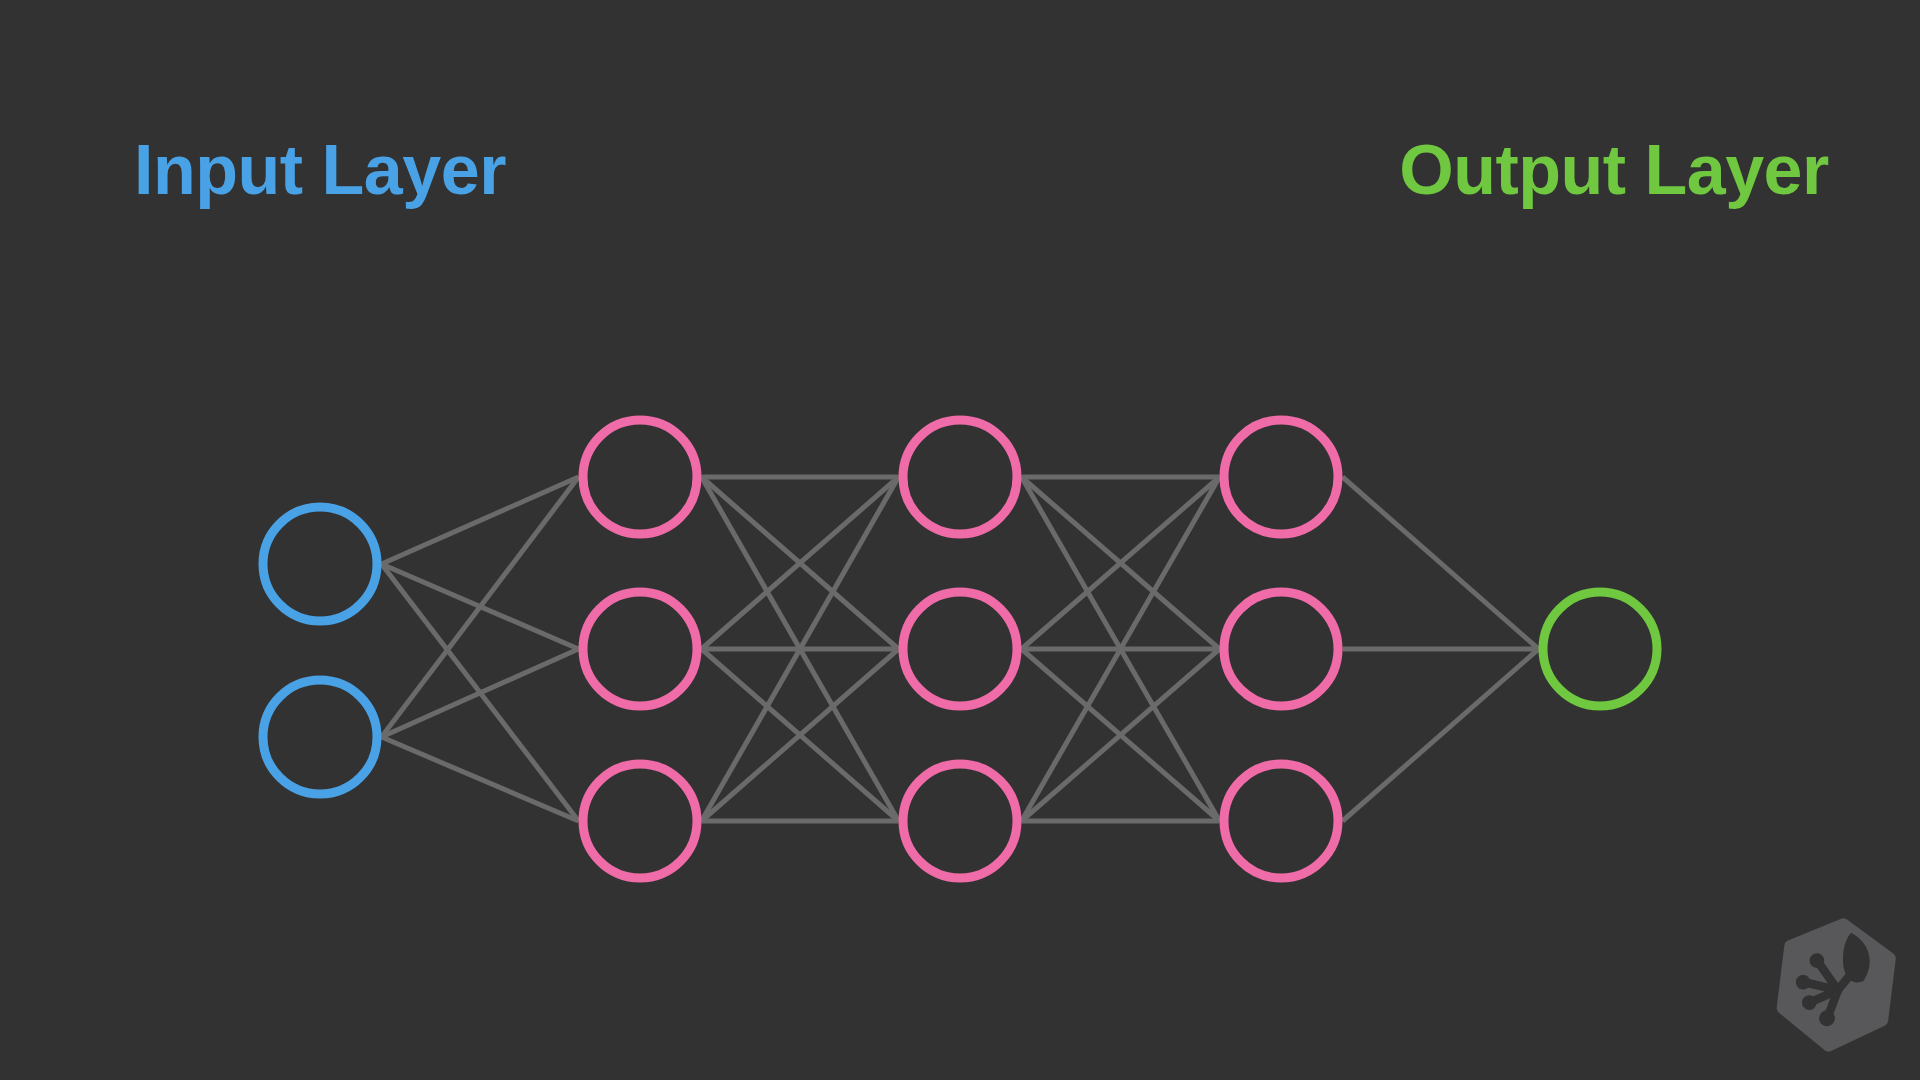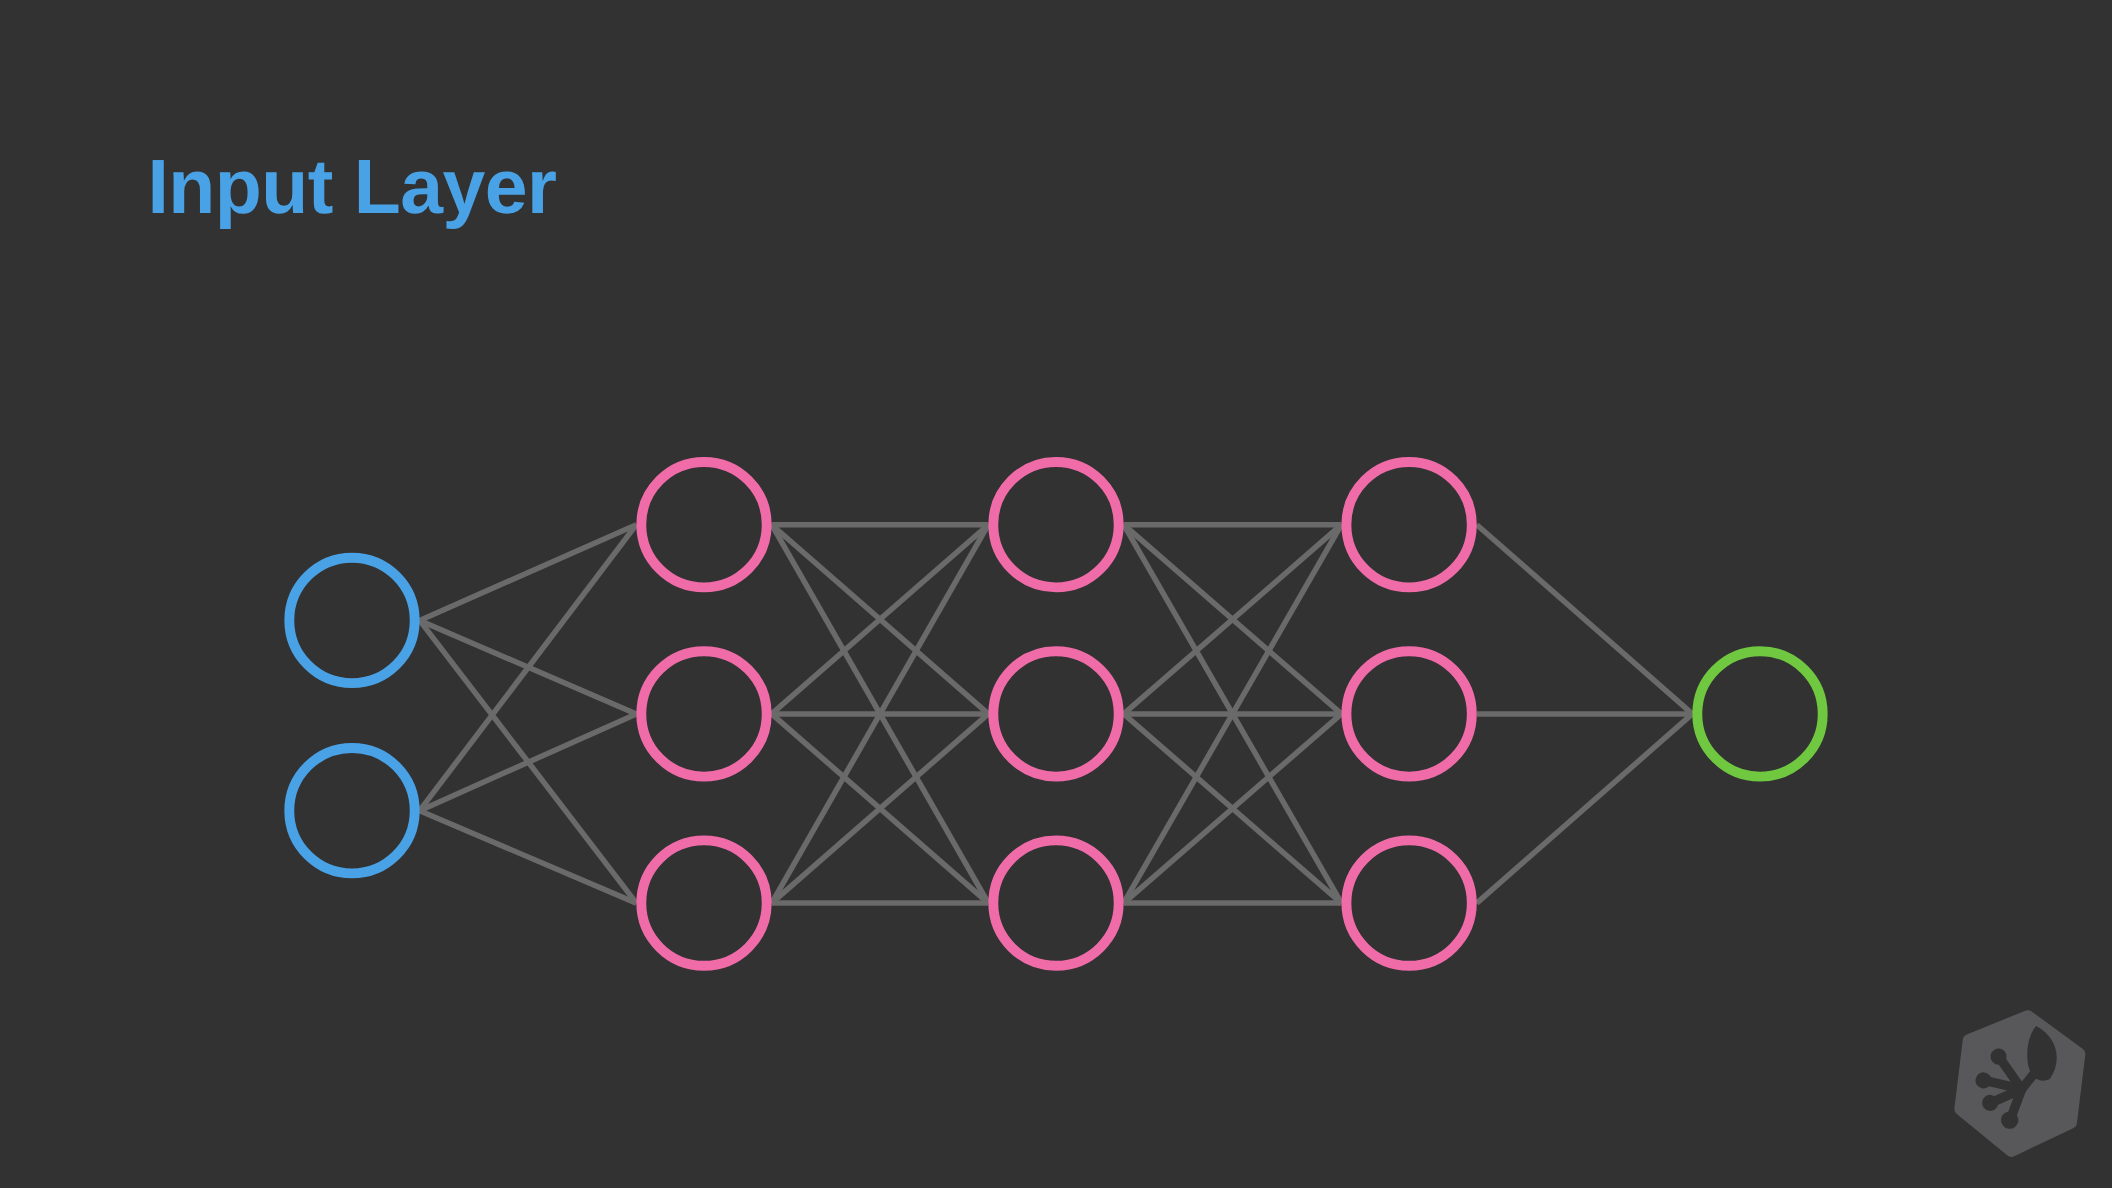--- a/index.html
+++ b/index.html
@@ -70,20 +70,21 @@
       <circle cx="960" cy="821" r="57" fill="#323232" stroke="#F06CA8" stroke-width="9"></circle>
       <circle cx="1281" cy="477" r="57" fill="#323232" stroke="#F06CA8" stroke-width="9"></circle>
       <circle cx="1281" cy="649" r="57" fill="#323232" stroke="#F06CA8" stroke-width="9"></circle>
       <circle cx="1281" cy="821" r="57" fill="#323232" stroke="#F06CA8" stroke-width="9"></circle>
       <circle cx="1600" cy="649" r="57" fill="#323232" stroke="#6FC83F" stroke-width="9"></circle>
     </svg>
 
   <div class="layer-label" style="left: 320px; top: 135px; color: rgb(74, 162, 230);">Input Layer</div>
 
 
+  <div class="layer-label" style="left: 1614px; top: 135px; color: rgb(111, 200, 63);">Output Layer</div>
 
   <svg class="logo" viewBox="0 0 100 112" style="left: 1775px; top: 916px; width: 122px; height: 138px;">
     <g transform="rotate(7 50 56)">
       <polygon points="50,6 91,29 91,80 50,106 9,80 9,29" fill="var(--logo-color)" stroke="var(--logo-color)" stroke-width="10" stroke-linejoin="round"></polygon>
       <g fill="var(--bg)" stroke="var(--bg)">
         <path d="M57,12 C73,18 80,34 72,50 C62,56 54,47 53,33 C52,24 54,16 57,12 Z" stroke="none"></path>
         <g stroke-width="7" stroke-linecap="round" fill="none">
           <line x1="52" y1="60" x2="62" y2="44"></line>
           <line x1="52" y1="60" x2="34" y2="40"></line>
           <line x1="52" y1="60" x2="25" y2="57"></line>

